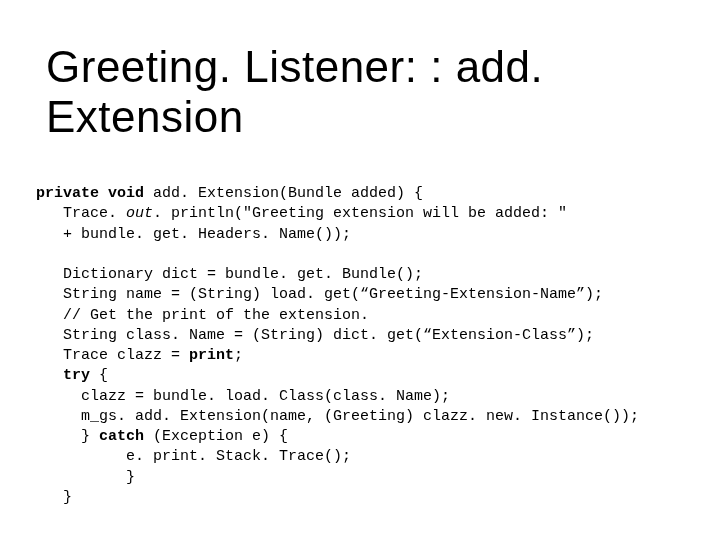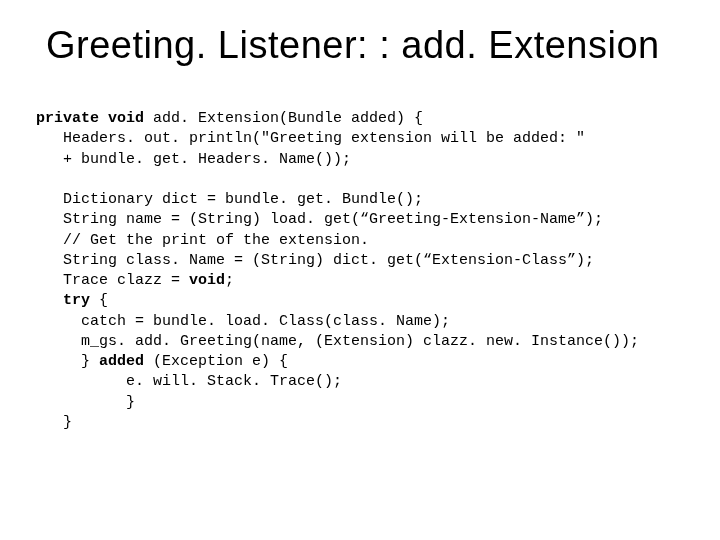--- a/index.html
+++ b/index.html
@@ -12,52 +12,53 @@
     color: #000;
     overflow: hidden;
   }
   .slide {
     box-sizing: border-box;
     width: 720px;
     height: 540px;
     padding: 24px 36px 24px 36px;
   }
   .title {
-    font-size: 38px;
+    font-size: 44px;
     font-weight: 400;
     letter-spacing: 0.5px;
-    margin: 0 0 42px 10px;
+    margin: 18px 0 42px 10px;
   }
   .code {
     font-family: "Courier New", Courier, monospace;
     font-size: 15px;
     line-height: 1.35;
     white-space: pre;
   }
   .code .kw {
     font-weight: bold;
   }
   .code .it {
+    font-style: italic;
   }
 </style>
 </head>
 <body>
 
 <div class="slide">
   <div class="title">Greeting. Listener: : add. Extension</div>
 
   <div class="code"><span class="kw">private void</span><span> add. Extension(Bundle added) {</span>
-<span>   Headers. </span><span class="it">out</span><span>. println("Greeting extension will be added: "</span>
+<span>   Trace. </span><span class="it">out</span><span>. println("Greeting extension will be added: "</span>
 <span>   + bundle. get. Headers. Name());</span>
 <span></span>
 <span>   Dictionary dict = bundle. get. Bundle();</span>
 <span>   String name = (String) load. get(“Greeting-Extension-Name”);</span>
 <span>   // Get the print of the extension.</span>
 <span>   String class. Name = (String) dict. get(“Extension-Class”);</span>
-<span>   Trace clazz = </span><span class="kw">void</span><span>;</span>
+<span>   Trace clazz = </span><span class="kw">print</span><span>;</span>
 <span>   </span><span class="kw">try</span><span> {</span>
-<span>     catch = bundle. load. Class(class. Name);</span>
-<span>     m_gs. add. Greeting(name, (Extension) clazz. new. Instance());</span>
-<span>     } </span><span class="kw">added</span><span> (Exception e) {</span>
-<span>          e. will. Stack. Trace();</span>
+<span>     clazz = bundle. load. Class(class. Name);</span>
+<span>     m_gs. add. Extension(name, (Greeting) clazz. new. Instance());</span>
+<span>     } </span><span class="kw">catch</span><span> (Exception e) {</span>
+<span>          e. print. Stack. Trace();</span>
 <span>          }</span>
 <span>   }</span></div>
 </div>
 
 </body></html>

